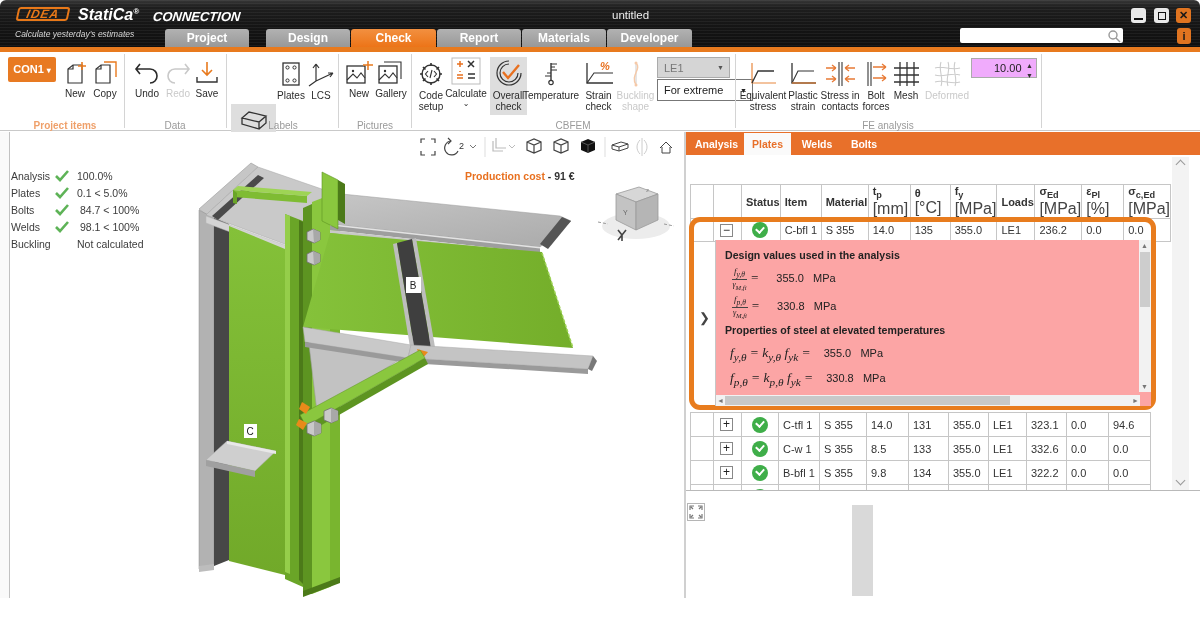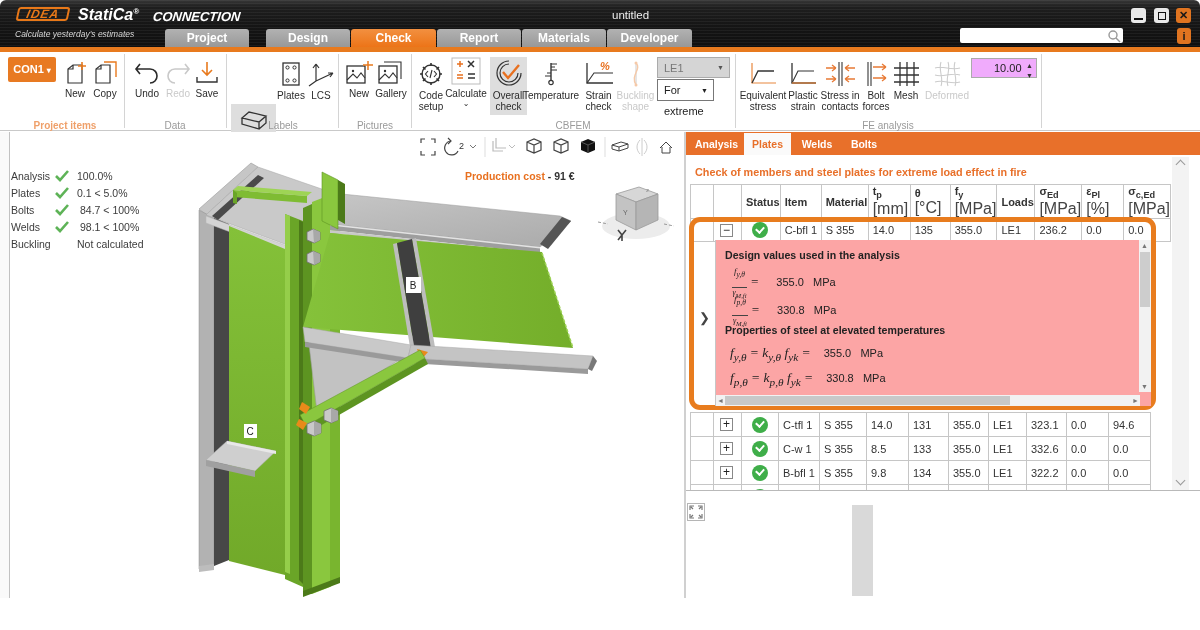--- a/index.html
+++ b/index.html
@@ -76,21 +76,21 @@
 #chk .unit { font-weight:normal; font-size:16px; color:#444; display:block; }
 .pm { display:inline-block; width:13px; height:13px; border:1px solid #888; background:#fff; text-align:center; line-height:11px; font-size:12px; color:#222; margin-left:2px; }
 .okc { display:inline-block; width:16px; height:16px; border-radius:50%; background:#3fae49; position:relative; vertical-align:middle; margin-left:6px; }
 .okc::after { content:""; position:absolute; left:4px; top:3.5px; width:6px; height:4px; border-left:2.2px solid #fff; border-bottom:2.2px solid #fff; transform:rotate(-48deg); }
 
 #orangebox { position:absolute; left:3px; top:85px; width:467px; height:193px; border:5px solid #e87c1e; border-radius:11px; }
 #detail { position:absolute; left:29px; top:108px; width:436px; height:166px; background:#fca5a5; font-size:11px; color:#222; border-left:1px solid #c6c6c6; }
 #detail .bold { font-weight:bold; font-size:10.6px; }
 .ser { font-family:"Liberation Serif", serif; font-style:italic; }
 .frac { display:inline-block; text-align:center; vertical-align:middle; }
-.frac .top { display:block; border-bottom:1px solid #444; padding:0 2px 8px 2px; font-size:9px; line-height:9px; }
+.frac .top { display:block; border-bottom:1px solid #444; padding:0 2px 0px 2px; font-size:9px; line-height:9px; }
 .frac .bot { display:block; font-size:8px; line-height:9px; }
 
 #rscroll { position:absolute; left:486px; top:25px; width:17px; height:333px; background:#f3f3f3; }
 #bottompanel { position:absolute; left:686px; top:358px; width:514px; height:108px; background:#fff; border-top:1px solid #b9b9b9; }
 
 
 #statusbar { position:absolute; left:0; top:601px; width:1200px; height:29px; border-radius:0 0 6px 6px;
   background:
     repeating-linear-gradient(180deg, rgba(255,255,255,0.08) 0px, rgba(255,255,255,0.08) 1px, rgba(0,0,0,0) 1px, rgba(0,0,0,0) 3px),
     linear-gradient(180deg,#2e2e2e,#151515 40%,#0c0c0c);
@@ -205,21 +205,21 @@
           <path d="M3 22 L10 12 L29 12" fill="none" stroke="#333" stroke-width="1.1"></path>
           <text x="16" y="9" font-size="11" font-weight="bold" fill="#e8701f" font-style="italic">%</text>
         </svg><div class="lbl">Strain<br>check</div></div>
     <div class="ritem dis" style="left:612px;top:9px;width:47px;"><svg width="20" height="26" viewBox="0 0 20 26">
           <line x1="10" y1="1" x2="10" y2="25" stroke="#ccc" stroke-width="1"></line>
           <path d="M10 2 C 16 8 4 14 10 24" fill="none" stroke="#f5c9a8" stroke-width="1.4"></path>
           <circle cx="10" cy="2" r="1.5" fill="#f5c9a8"></circle>
           <circle cx="10" cy="24" r="1.5" fill="#f5c9a8"></circle>
         </svg><div class="lbl">Buckling<br>shape</div></div>
     <div class="dd" style="left:657px;top:5px;width:73px;height:21px;background:#d5d5d5;line-height:20px;padding-left:6px;color:#777;">LE1<span style="position:absolute;right:5px;top:0;font-size:7px;color:#555;">▼</span></div>
-    <div class="dd" style="left:657px;top:27px;width:57px;height:22px;background:#fff;border-color:#777;line-height:21px;padding-left:6px;color:#222;">For extreme<span style="position:absolute;right:5px;top:0;font-size:7px;color:#222;">▼</span></div>
+    <div class="dd" style="left:657px;top:27px;width:96px;height:22px;background:#fff;border-color:#777;line-height:21px;padding-left:6px;color:#222;">For extreme<span style="position:absolute;right:5px;top:0;font-size:7px;color:#222;">▼</span></div>
     <div class="rsep" style="left:735px;"></div>
     <div class="ritem" style="left:735px;top:9px;width:56px;"><svg width="30" height="26" viewBox="0 0 30 26">
           <path d="M4 2 L4 22 L28 22" fill="none" stroke="#e8883f" stroke-width="1.2"></path>
           <path d="M4 22 L10 10 L26 10" fill="none" stroke="#333" stroke-width="1.3"></path>
         </svg><div class="lbl">Equivalent<br>stress</div></div>
     <div class="ritem" style="left:780px;top:9px;width:46px;"><svg width="30" height="26" viewBox="0 0 30 26">
           <path d="M4 2 L4 22 L28 22" fill="none" stroke="#333" stroke-width="1.3"></path>
           <path d="M4 22 L10 10 L26 10" fill="none" stroke="#333" stroke-width="1.1"></path>
           <path d="M4 22 L28 22" stroke="#e8883f" stroke-width="1.2"></path>
         </svg><div class="lbl">Plastic<br>strain</div></div>
@@ -423,21 +423,20 @@
     </div>
     <div id="vdivider"></div>
 
     <div id="rpanel">
       <div id="rtabs">
         <div class="rtab" style="left:3px;width:55px;">Analysis</div>
         <div class="rtab" id="rtabsel" style="left:58px;width:47px;">Plates</div>
         <div class="rtab" style="left:108px;width:46px;">Welds</div>
         <div class="rtab" style="left:157px;width:42px;">Bolts</div>
       </div>
-      <div id="rheading">Check of members and steel plates for extreme load effect in fire</div>
 
       <table id="chk">
         <colgroup>
           <col style="width:23px">
             <col style="width:28px">
             <col style="width:37px">
             <col style="width:41px">
             <col style="width:47px">
             <col style="width:42px">
             <col style="width:40px">

